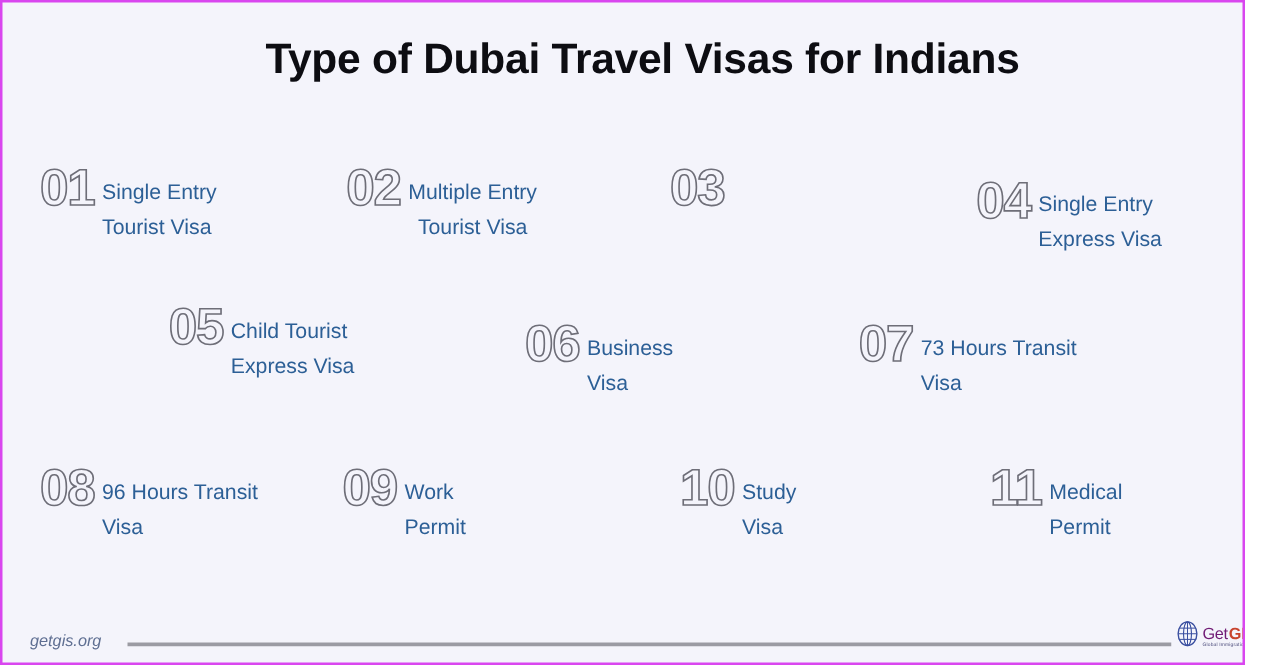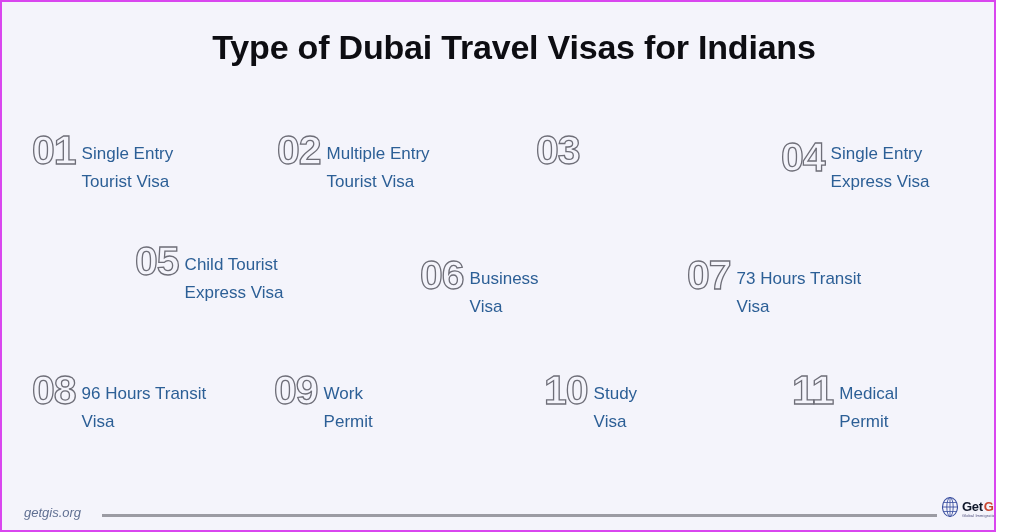--- a/index.html
+++ b/index.html
@@ -98,22 +98,22 @@
     line-height: 1;
   }
   #logo-words {
     display: flex;
     align-items: flex-start;
     position: relative;
   }
   .logo-get {
     font-family: "Liberation Sans", sans-serif;
     font-size: 13px;
-    font-weight: bold;
-    color: #0f172a;
+    font-weight: normal;
+    color: #701a75;
     letter-spacing: -0.3px;
   }
   .logo-gis {
     font-family: "Liberation Sans", sans-serif;
     font-size: 13px;
     font-weight: bold;
     color: #c8442e;
     letter-spacing: -0.3px;
     margin-left: 1px;
   }
@@ -147,29 +147,29 @@
 <div id="canvas">
 
   <div id="title">Type of Dubai Travel Visas for Indians</div>
 
   <div id="items-layer">
       <div class="visa-item" style="left: 30px; top: 138px;">
         <span class="visa-num">01</span>
         <span class="visa-label">Single Entry
 Tourist Visa</span>
       </div>
-      <div class="visa-item" style="left: 275px; top: 138px;">
+      <div class="visa-item" style="left: 275px; top: 138px; text-align: center;">
         <span class="visa-num">02</span>
         <span class="visa-label">Multiple Entry
 Tourist Visa</span>
       </div>
       <div class="visa-item" style="left: 534px; top: 138px;">
         <span class="visa-num">03</span>
       </div>
-      <div class="visa-item" style="left: 779px; top: 138px; align-items: center;">
+      <div class="visa-item" style="left: 779px; top: 148px;">
         <span class="visa-num">04</span>
         <span class="visa-label">Single Entry
 Express Visa</span>
       </div>
       <div class="visa-item" style="left: 133px; top: 249px;">
         <span class="visa-num">05</span>
         <span class="visa-label">Child Tourist
 Express Visa</span>
       </div>
       <div class="visa-item" style="left: 418px; top: 263px;">

